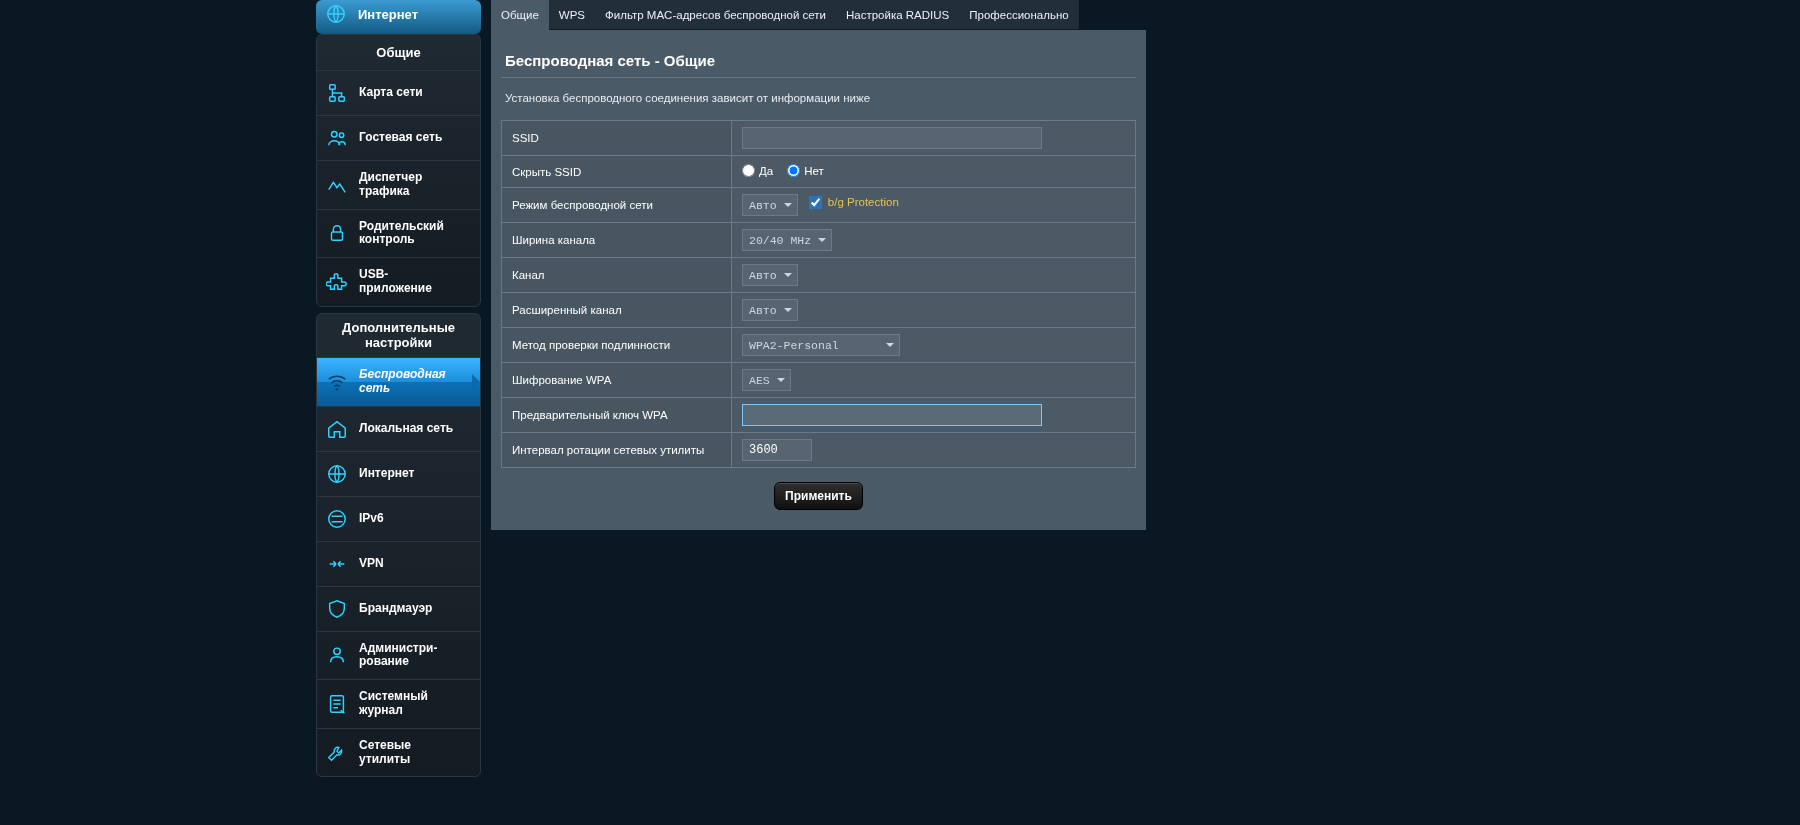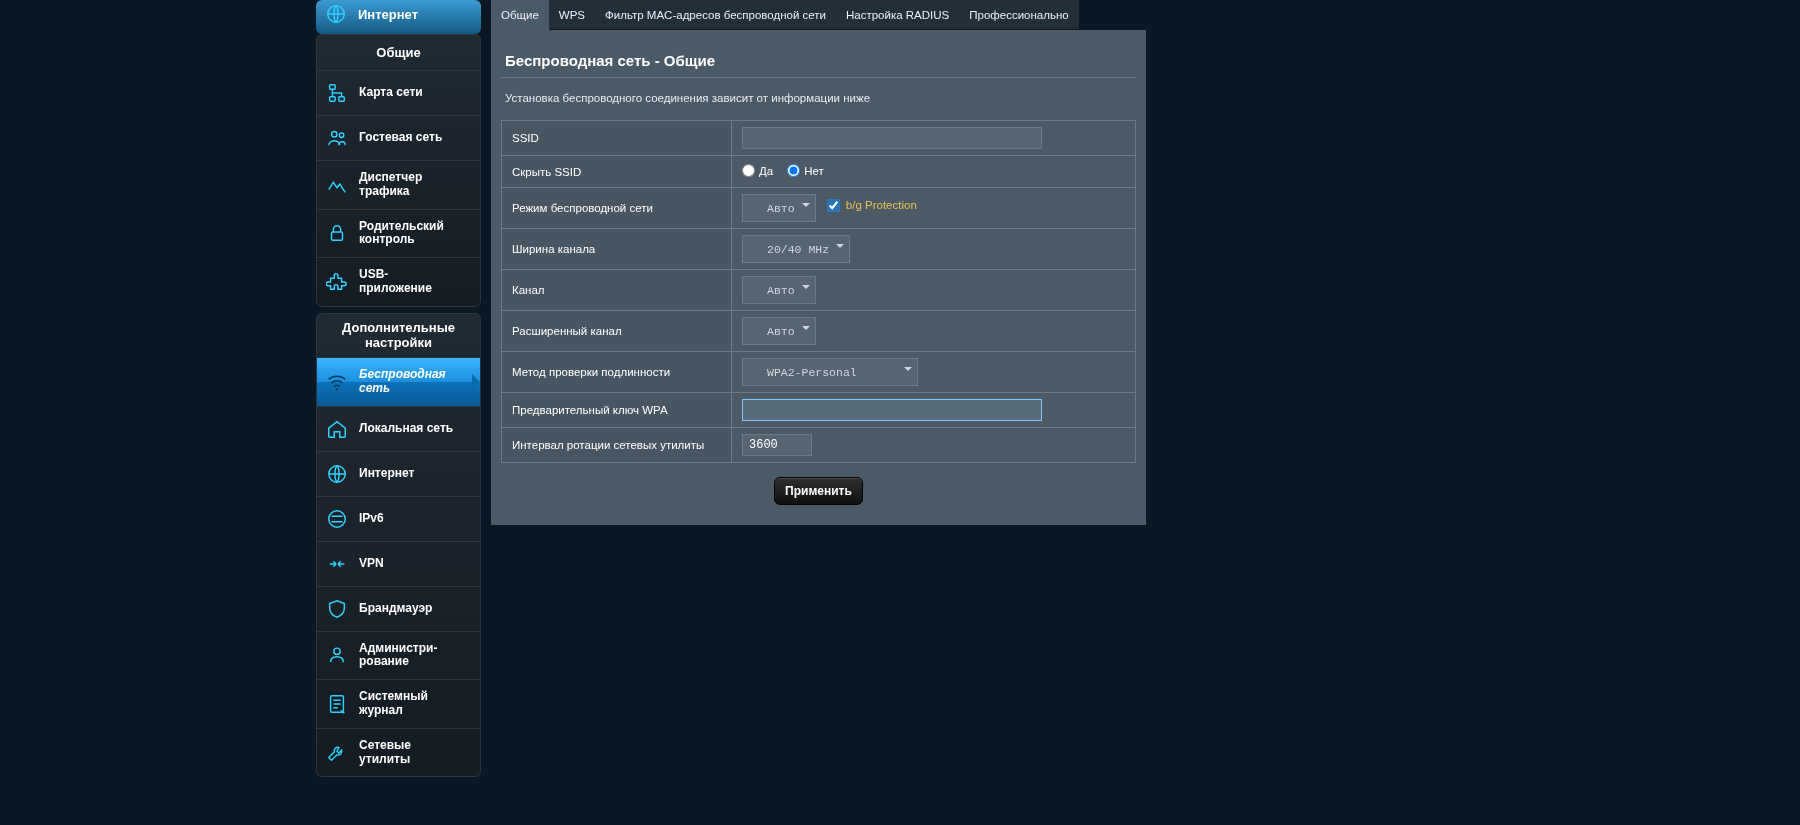--- a/index.html
+++ b/index.html
@@ -146,22 +146,22 @@
 .text-input.w-wide { width: 300px; }
 .text-input.w-mid { width: 300px; }
 .text-input.focused { border: 1px solid #7fc7ff; background: #5a6b78; outline: none; }
 
 .select {
   background: #576572;
   border: 1px solid #6b7a86;
   color: #cfd6dd;
   font-family: "Courier New", monospace;
   font-size: 11.5px;
-  padding: 2px 20px 2px 24px;
-  height: 28px;
+  padding: 2px 20px 2px 6px;
+  height: 22px;
   appearance: none;
   position: relative;
   display: inline-flex;
   align-items: center;
   cursor: pointer;
 }
 .select-wrap { position: relative; display: inline-block; }
 .select-wrap::after {
   content: "";
   position: absolute;
@@ -458,20 +458,28 @@
       </tr>
       <tr>
         <td class="label-cell">Метод проверки подлинности</td>
         <td class="field-cell">
           <span class="select-wrap"><span class="select" style="padding-right:60px;">
                       <span class="mono-val">WPA2-Personal</span>
                     </span></span>
         </td>
       </tr>
       <tr>
+        <td class="label-cell">Шифрование WPA</td>
+        <td class="field-cell">
+          <span class="select-wrap"><span class="select">
+                      <span class="mono-val">AES</span>
+                    </span></span>
+        </td>
+      </tr>
+      <tr>
         <td class="label-cell">Предварительный ключ WPA</td>
         <td class="field-cell">
           <input class="text-input w-mid focused" value="" style="">
         </td>
       </tr>
       <tr>
         <td class="label-cell">Интервал ротации сетевых утилиты</td>
         <td class="field-cell">
           <input class="text-input" style="width: 70px; font-family: &quot;Courier New&quot;, monospace;" value="3600">
         </td>

